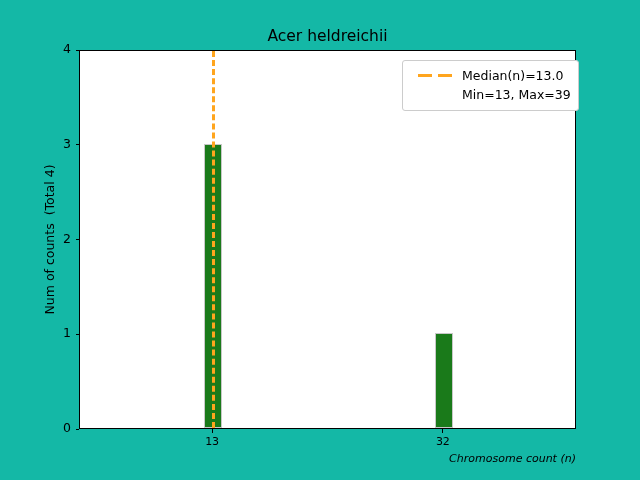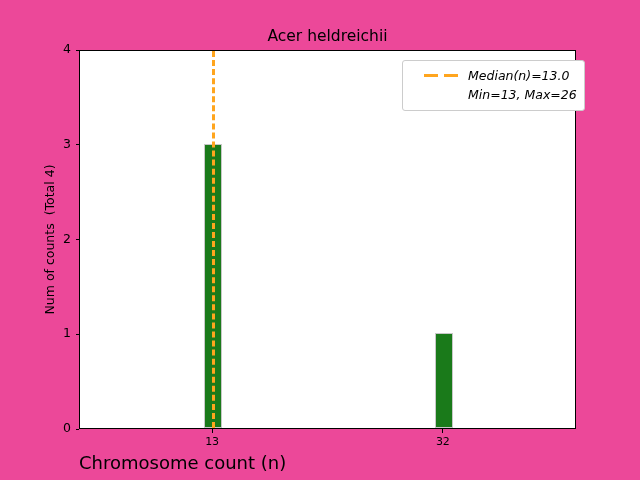--- a/index.html
+++ b/index.html
@@ -10,21 +10,21 @@
     width: 640px;
     height: 480px;
     background: #ffffff;
     font-family: "DejaVu Sans", sans-serif;
     overflow: hidden;
   }
   #figure {
     position: relative;
     width: 640px;
     height: 480px;
-    background: #ec4899;
+    background: #14b8a6;
   }
   
   #chart-title {
     position: absolute;
     left: 79px;
     top: 27px;
     width: 497px;
     text-align: center;
     font-size: 15.5px;
     color: #000000;
@@ -111,24 +111,25 @@
     font-size: 11px;
     color: #000000;
     white-space: nowrap;
   }
   
   #xlabel {
     position: absolute;
     left: 79px;
     top: 452px;
     width: 497px;
-    text-align: left;
-    font-size: 18px;
-    color: #000000;
-    white-space: nowrap;
+    text-align: right;
+    font-size: 11px;
+    color: #000000;
+    white-space: nowrap;
+    font-style: italic;
   }
   #ylabel {
     position: absolute;
     left: 0px;
     top: 0px;
     width: 379px;
     height: 18px;
     transform: translate(-139.5px, 230.5px) rotate(-90deg);
     transform-origin: center center;
     text-align: center;
@@ -138,23 +139,22 @@
     white-space: pre;
   }
   
   #legend {
     position: absolute;
     left: 402px;
     top: 60px;
     border: 1px solid #cccccc;
     border-radius: 3px;
     background: #ffffff;
-    padding: 5px 7px 6px 20px;
+    padding: 5px 7px 6px 14px;
     box-sizing: border-box;
-    font-style: italic;
   }
   .legend-row {
     display: flex;
     align-items: center;
     height: 19px;
   }
   .legend-handle {
     width: 36px;
     height: 14px;
     position: relative;
@@ -235,17 +235,17 @@
       <span class="legend-handle">
         <span class="dashseg d1"></span>
           <span class="dashseg d2"></span>
       </span>
       <span class="legend-text">Median(n)=13.0</span>
     </div>
     <div class="legend-row second">
       <span class="legend-handle">
         
       </span>
-      <span class="legend-text">Min=13, Max=26</span>
+      <span class="legend-text">Min=13, Max=39</span>
     </div>
   </div>
 
 </div>
 
 </body></html>

